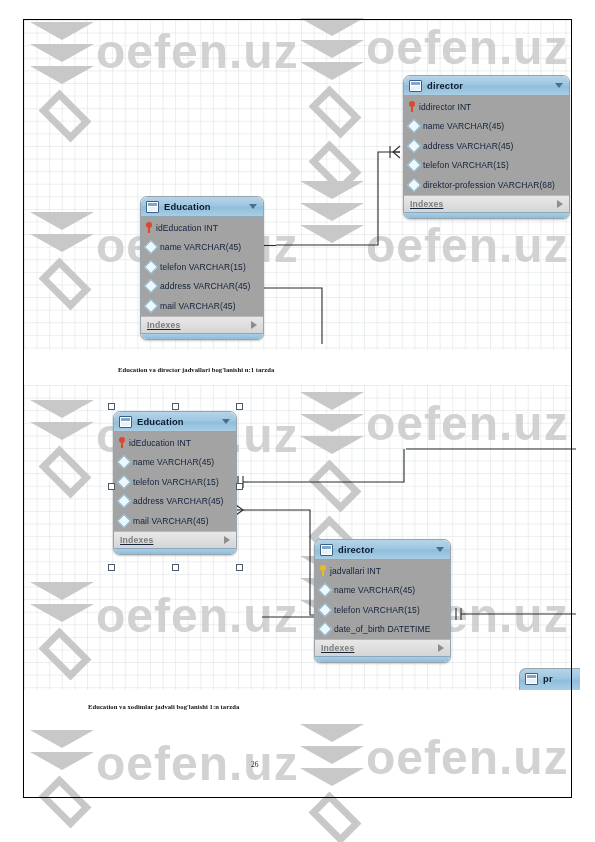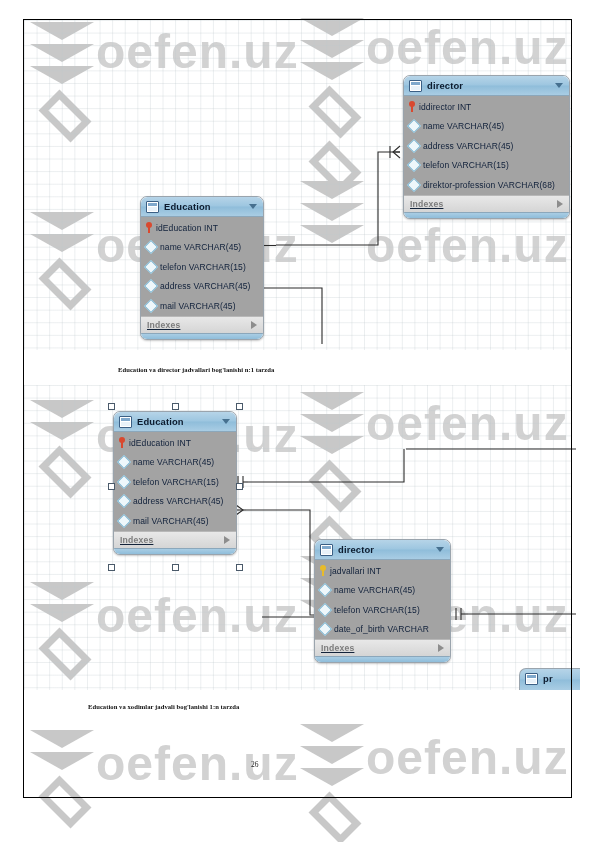--- a/index.html
+++ b/index.html
@@ -445,21 +445,21 @@
     <div class="col">
       <span class="dia-ico"></span>
       <span class="col-txt">name VARCHAR(45)</span>
     </div>
     <div class="col">
       <span class="dia-ico"></span>
       <span class="col-txt">telefon VARCHAR(15)</span>
     </div>
     <div class="col">
       <span class="dia-ico"></span>
-      <span class="col-txt">date_of_birth VARCHAR</span>
+      <span class="col-txt">date_of_birth DATETIME</span>
     </div>
   </div>
   <div class="tbl-foot">
     <span class="f-txt">Indexes</span>
     <span class="f-arrow"></span>
   </div>
   <div class="tbl-strip"></div>
 </div>
 
 <div id="tbl-partial">

